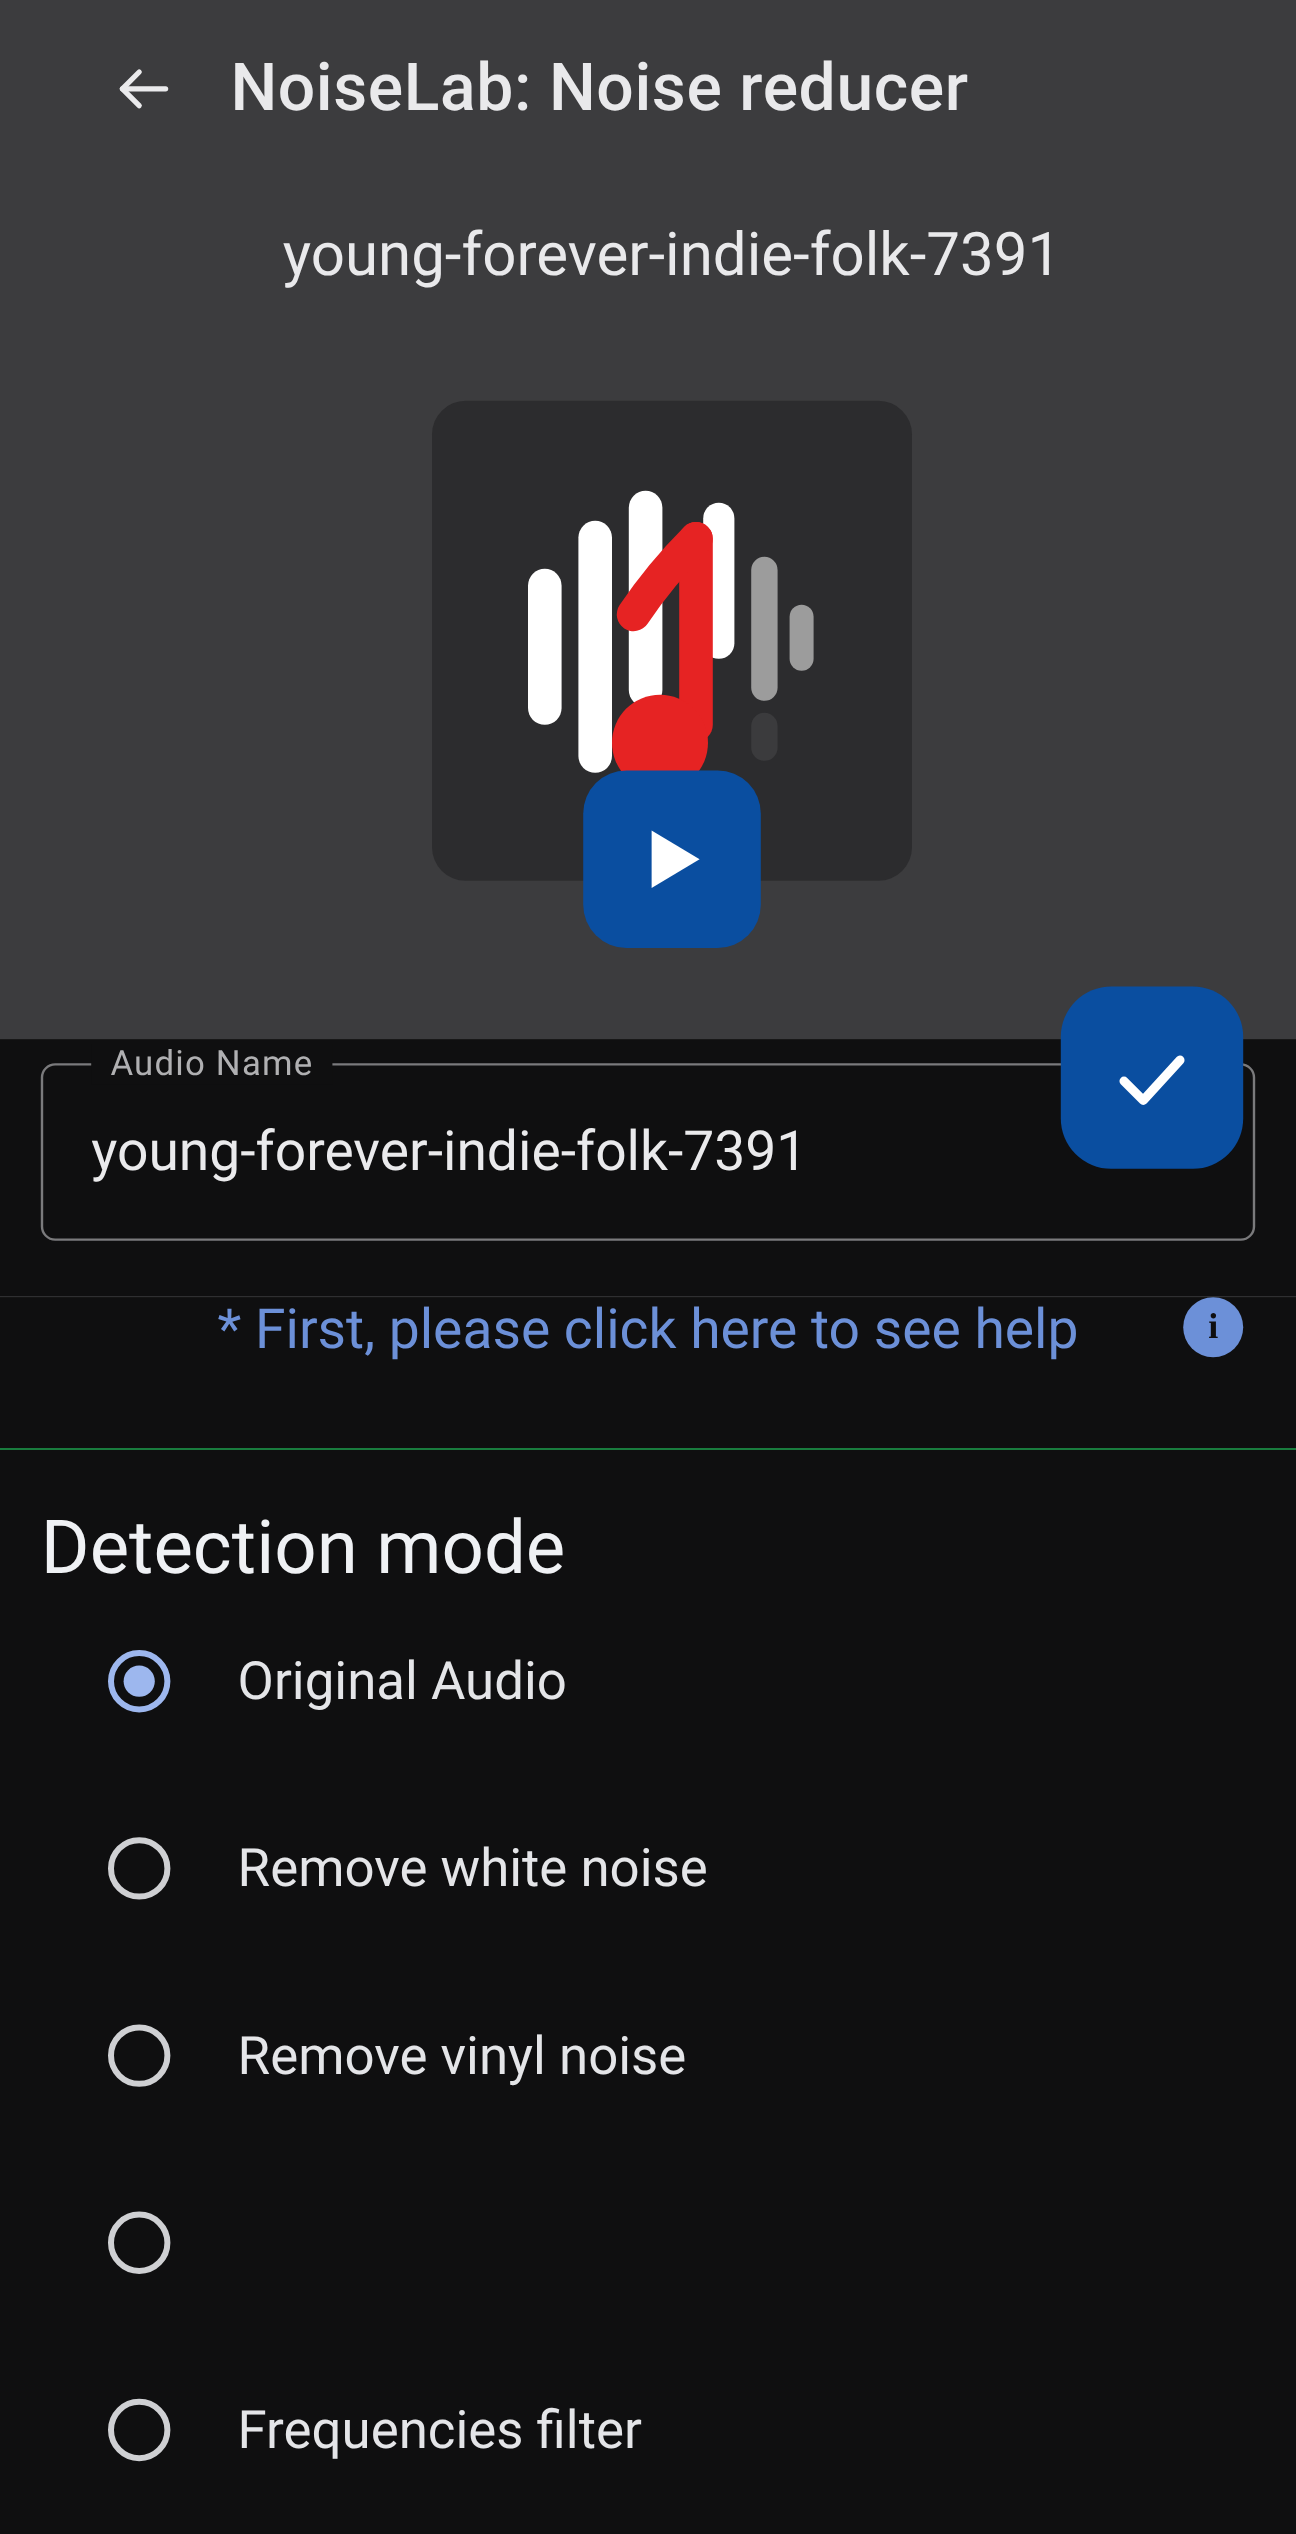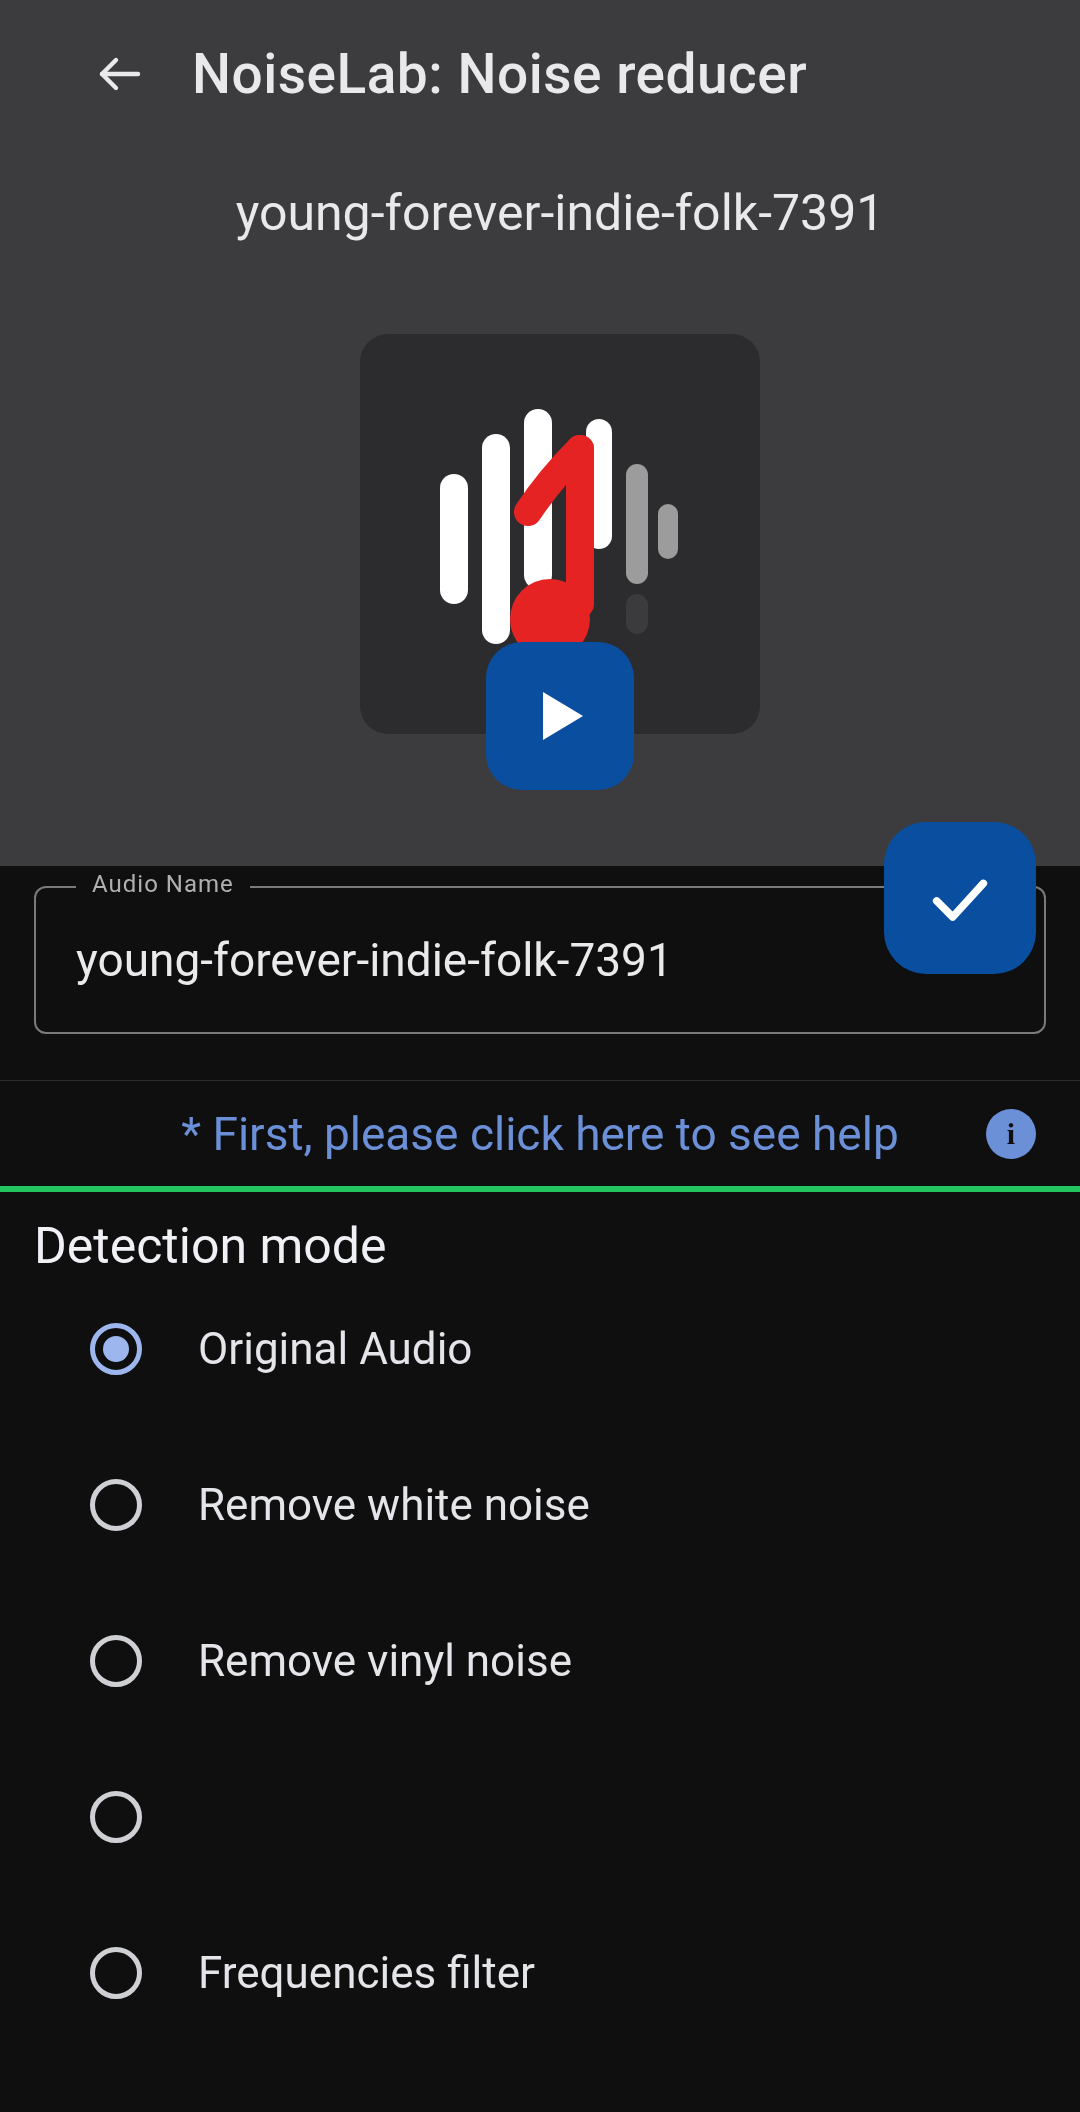--- a/index.html
+++ b/index.html
@@ -108,42 +108,41 @@
     display: flex;
     align-items: center;
     padding: 0 40px;
   }
   .tf-label {
     position: absolute;
     top: -18px;
     left: 40px;
     background: #0f0f10;
     padding: 0 16px;
-    font-size: 24px;
+    font-size: 29px;
     color: #b0b0b2;
     letter-spacing: 1px;
   }
   .tf-input {
     background: transparent;
     border: none;
     outline: none;
     color: #eaeaec;
     font-size: 46px;
     font-family: inherit;
     width: 100%;
   }
 
   
   .help-row {
     margin-top: 46px;
-    height: 112px;
+    height: 128px;
     border-top: 1px solid #2f2f31;
-    border-bottom: 6px solid #22c55e;
-    display: flex;
-    align-items: center;
+    border-bottom: 1px solid #22c55e;
+    display: flex;
     justify-content: center;
     position: relative;
     cursor: pointer;
   }
   .help-text {
     color: #6c90d8;
     font-size: 46px;
     text-align: center;
   }
   .info-chip {
@@ -160,23 +159,23 @@
     font-size: 30px;
     font-weight: 700;
     font-family: Georgia, serif;
   }
 
   
   .section {
     padding: 0 34px;
   }
   .section-title {
-    font-size: 50px;
+    font-size: 62px;
     color: #eff1f4;
-    margin-top: 25px;
+    margin-top: 46px;
   }
   .radio-list {
     margin-top: 48px;
   }
   .radio-item {
     display: flex;
     align-items: flex-start;
     gap: 56px;
     height: 156px;
     padding-left: 56px;

